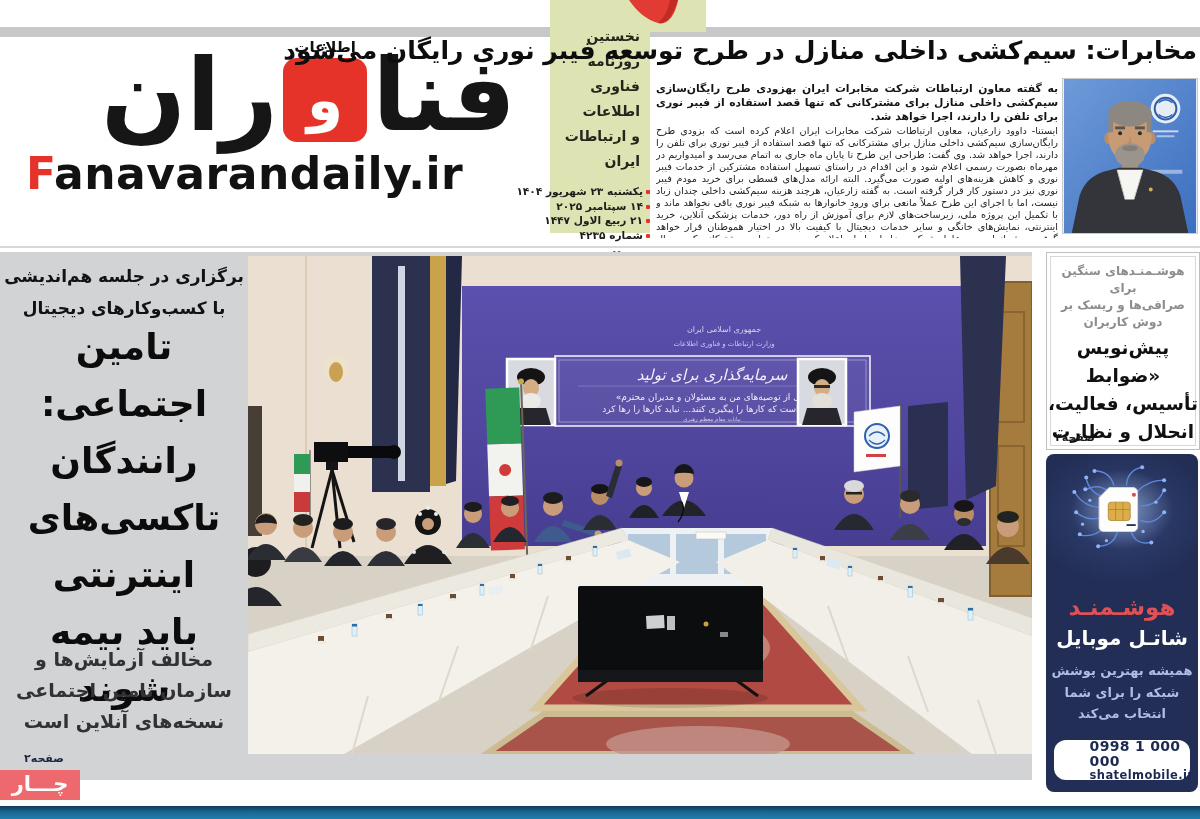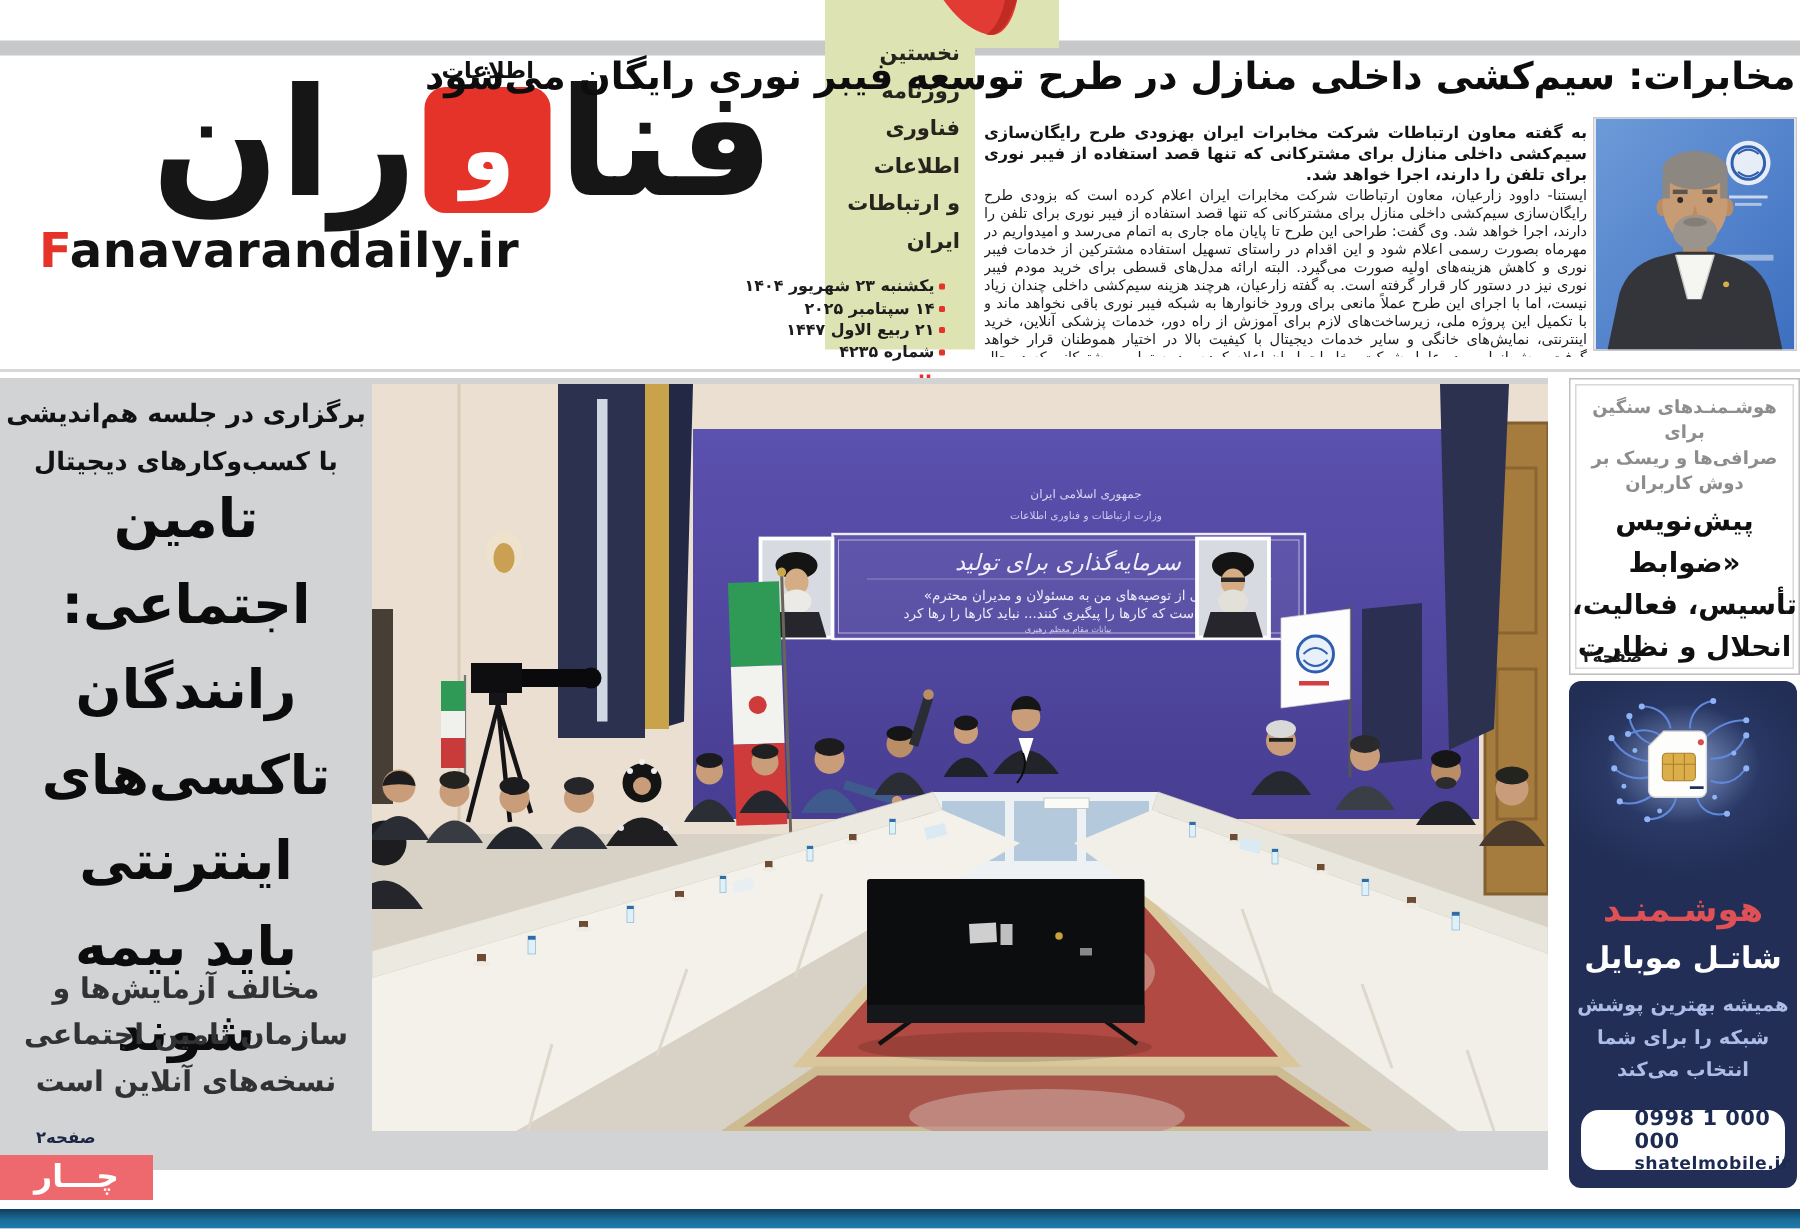--- a/index.html
+++ b/index.html
@@ -10,29 +10,29 @@
 
   
   .top-band{top:27px;left:0;width:1200px;height:10px;background:#c7c8c9;}
   .logo{left:26px;top:38px;width:490px;}
   .logo-fa{direction:rtl;display:flex;align-items:flex-end;justify-content:flex-start;}
   .logo-part{font-size:100px;font-weight:900;color:#161616;line-height:1;letter-spacing:-3px;}
   .logo-mid{display:flex;flex-direction:column;align-items:center;margin:0 5px 4px 5px;}
   .logo-small{font-size:15px;font-weight:900;color:#111;margin-bottom:2px;}
   .logo-red{width:84px;height:84px;background:#e6332a;border-radius:14px;display:flex;align-items:center;justify-content:center;}
   .logo-red span{color:#fff;font-size:58px;font-weight:900;line-height:1;}
-  .logo-url{font-size:32px;font-weight:900;color:#121212;margin-top:2px;letter-spacing:.5px;}
+  .logo-url{font-size:44px;font-weight:900;color:#121212;margin-top:2px;letter-spacing:.5px;}
   .url-f{color:#e6332a;}
 
   .issue-tab{left:550px;top:0;width:156px;height:32px;background:#dde3b2;}
   .issue-col{left:550px;top:0;width:100px;height:233px;background:#dde3b2;direction:rtl;}
   .pennant{left:628px;top:0;width:52px;height:36px;}
   .tagline{padding:24px 10px 0 4px;text-align:right;}
   .tagline div{font-size:14px;font-weight:800;color:#26241c;line-height:25px;}
-  .dates{padding:10px 20px 0 2px;text-align:right;}
+  .dates{padding:10px 0 0 2px;text-align:right;}
   .dates div{font-size:10.6px;font-weight:700;color:#1c1c1c;line-height:14.5px;white-space:nowrap;}
   .rb{display:inline-block;width:4px;height:4px;background:#e6332a;border-radius:1px;margin-left:3px;vertical-align:middle;}
   .year-row{padding:6px 8px 0 2px;text-align:right;font-size:13.5px;font-weight:900;color:#e6332a;}
   .price-box{margin:8px auto 0 auto;width:78px;background:#fff;border:1.6px solid #8a9bb8;border-radius:14px;text-align:center;padding:4px 2px;}
   .price-pages{font-size:12.5px;font-weight:900;color:#223a66;}
   .price-toman{font-size:11.5px;font-weight:900;color:#aeb43c;margin-top:1px;}
 
   .main-headline{left:598px;top:36px;width:599px;text-align:left;direction:rtl;
      font-size:25px;font-weight:700;color:#0d0d0d;white-space:nowrap;}
   .lead-text{left:656px;top:82px;width:402px;height:156px;direction:rtl;text-align:justify;overflow:hidden;}
@@ -46,21 +46,21 @@
   .panel{left:0;top:252px;width:1032px;height:528px;background:#d2d3d5;}
   .photo{left:248px;top:256px;width:784px;height:498px;}
 
   .lk{left:4px;top:260px;width:240px;text-align:center;direction:rtl;}
   .lk div{font-size:17px;font-weight:800;color:#121212;line-height:32px;}
   .lh{left:2px;top:318px;width:244px;text-align:center;direction:rtl;}
   .lh div{font-size:36px;font-weight:900;color:#0c0c0c;line-height:57px;letter-spacing:-.5px;}
   .ld{left:4px;top:644px;width:240px;text-align:center;direction:rtl;}
   .ld div{font-size:19px;font-weight:800;color:#323234;line-height:31px;}
   .pageref2{left:24px;top:752px;font-size:11px;font-weight:800;color:#1b2742;direction:rtl;}
-  .corner-red{left:0;top:770px;width:102px;height:30px;background:#ee696d;color:#fff;
+  .corner-red{left:0;top:770px;width:80px;height:30px;background:#ee696d;color:#fff;
       font-size:21px;font-weight:900;text-align:center;line-height:28px;direction:rtl;overflow:visible;}
 
   
   .crypto-box{left:1046px;top:252px;width:152px;height:196px;background:#fff;border:1px solid #bfbfc1;
       box-shadow:inset 0 0 0 3px #fff, inset 0 0 0 4px #d8d8da;direction:rtl;}
   .ck{margin-top:10px;text-align:center;}
   .ck div{font-size:12px;font-weight:700;color:#8d8d8f;line-height:17px;}
   .ch{margin-top:3px;text-align:center;}
   .ch div{font-size:18.5px;font-weight:900;color:#101010;line-height:28px;}
   .pageref3{position:absolute;left:8px;bottom:5px;font-size:11px;font-weight:800;color:#1b1b1b;text-align:right;}

